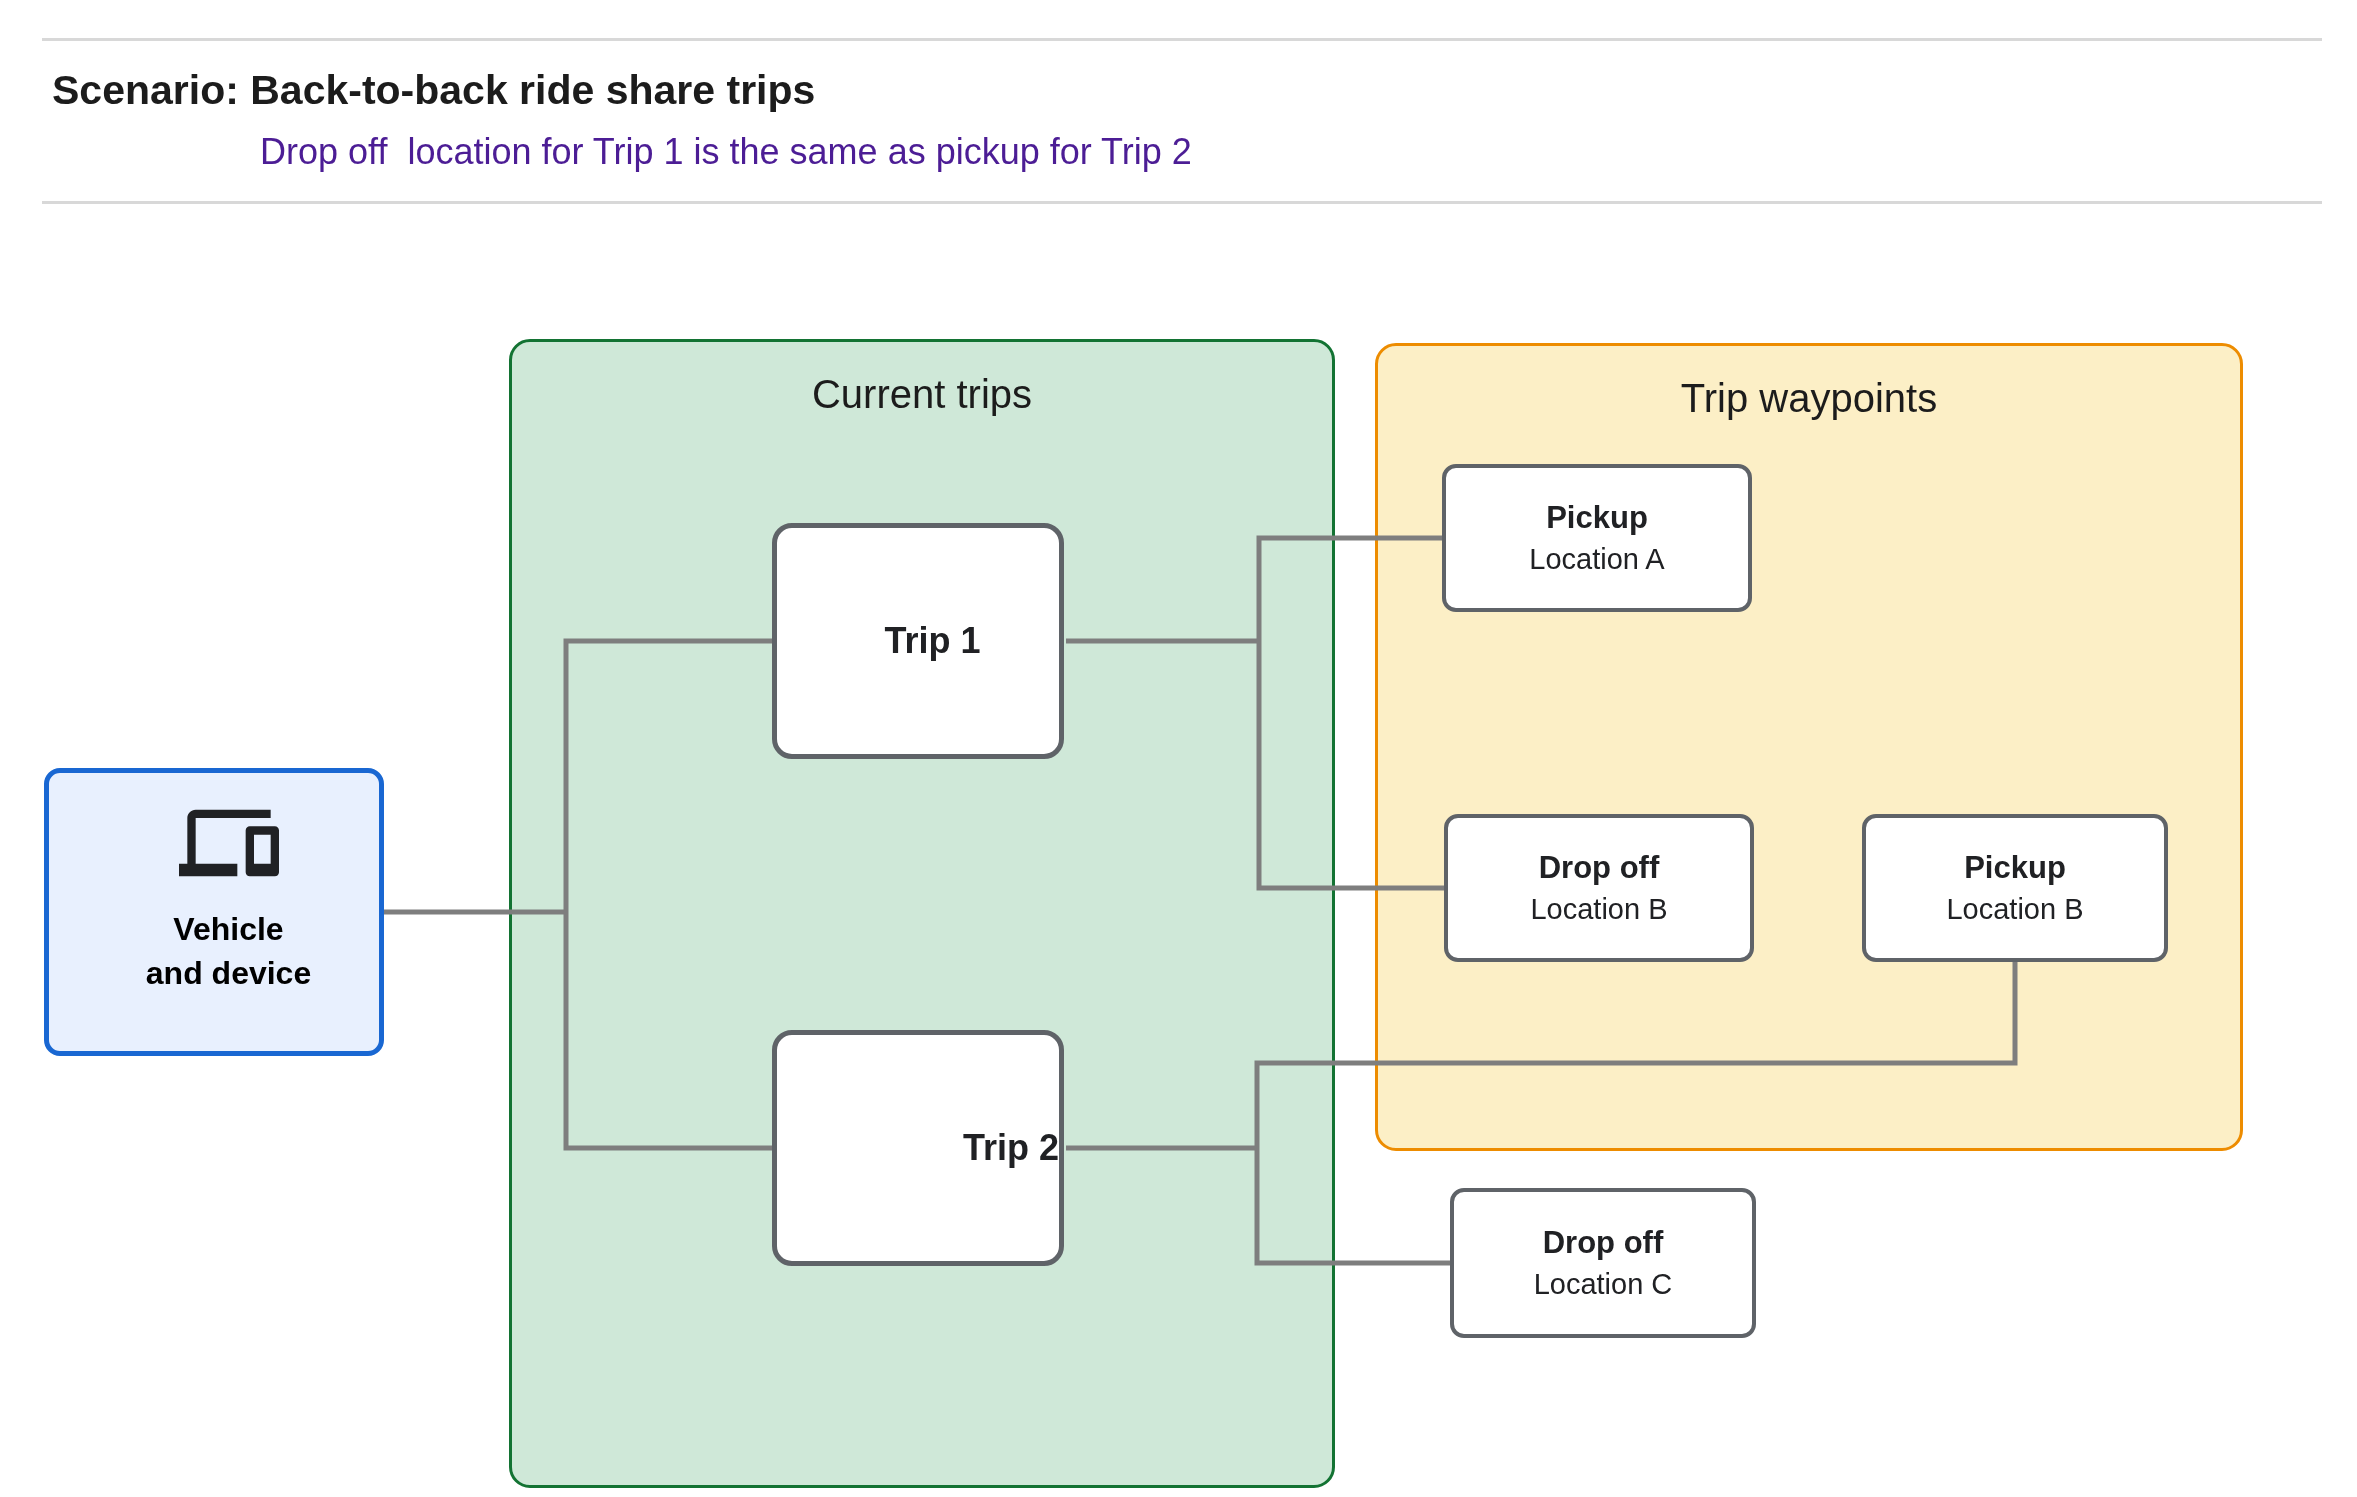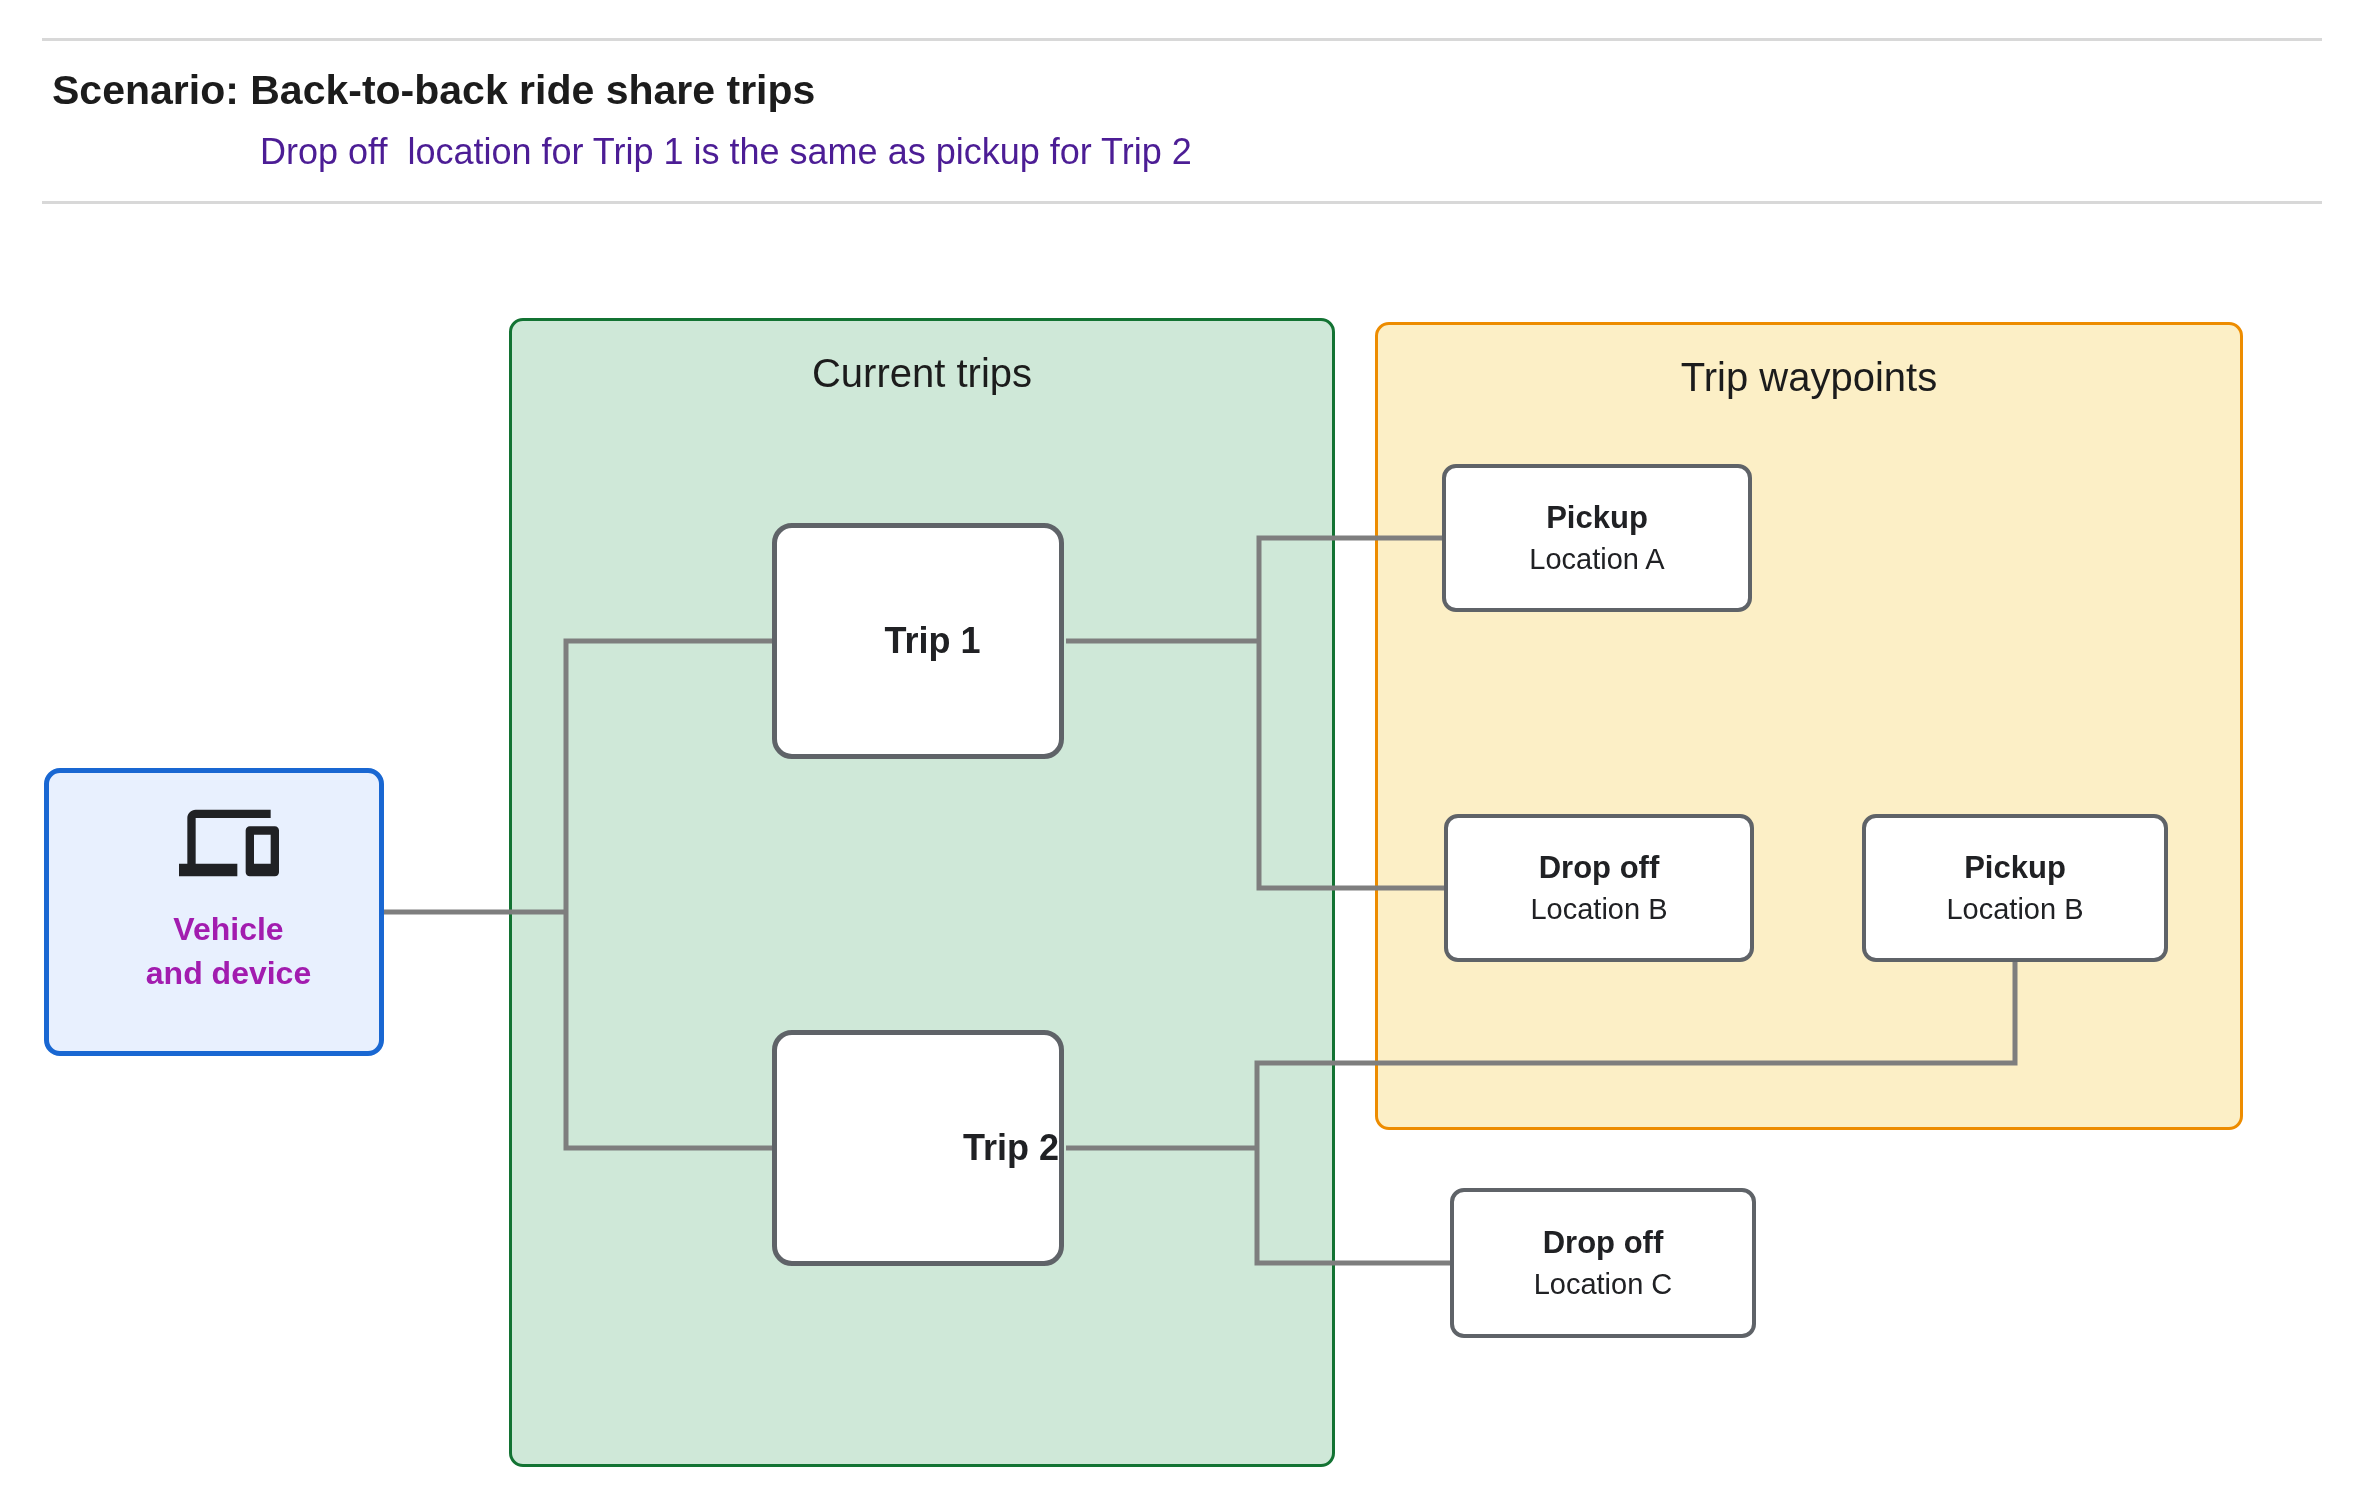--- a/index.html
+++ b/index.html
@@ -41,22 +41,23 @@
     font-size: 36px;
     line-height: 44px;
     font-weight: 400;
     color: #4c1d95;
     white-space: pre;
   }
 
   
   .panel {
     position: absolute;
-    border-radius: 14px;
+    border-radius: 21px;
     z-index: 0;
+    margin-top: 21px;
   }
   .panel.green {
     left: 509px; top: 318px;
     width: 826px; height: 1149px;
     background: #cfe8d8;
     border: 3px solid #137333;
   }
   .panel.yellow {
     left: 1375px; top: 322px;
     width: 868px; height: 808px;
@@ -99,21 +100,21 @@
     border: 5px solid #1967d2;
     border-radius: 16px;
     justify-content: flex-start;
     padding-top: 28px;
   }
   .vehicle-label {
     margin-top: 22px;
     font-size: 32px;
     line-height: 44px;
     font-weight: 700;
-    color: #a21caf;
+    color: #000000;
     white-space: pre-line;
   }
   .devices-icon-svg { display: block; }
 
   .node.trip {
     width: 292px; height: 236px;
     border: 5px solid #5f6368;
     border-radius: 20px;
   }
   .node.trip.t1 { left: 772px; top: 523px; }

